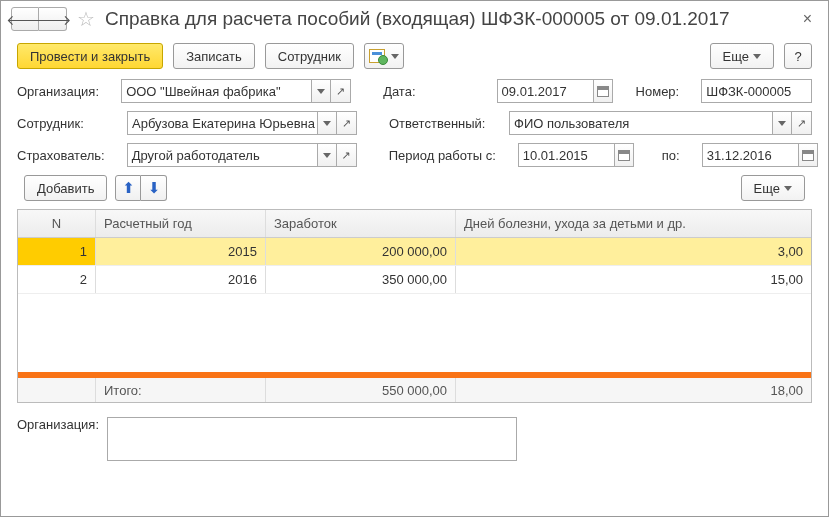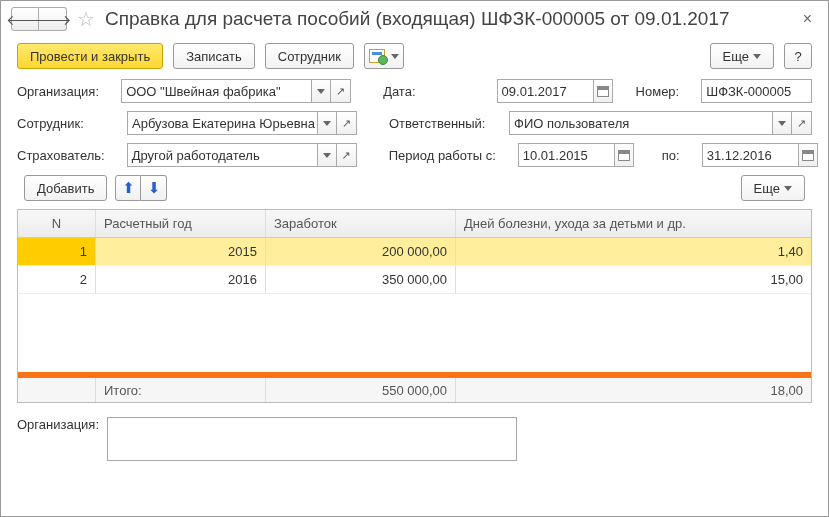--- a/index.html
+++ b/index.html
@@ -307,21 +307,21 @@
         <div class="th col-n">N</div>
         <div class="th col-year">Расчетный год</div>
         <div class="th col-earn">Заработок</div>
         <div class="th col-days">Дней болезни, ухода за детьми и др.</div>
       </div>
       <div class="tbody">
         <div class="tr selected">
           <div class="td col-n num">1</div>
           <div class="td col-year num">2015</div>
           <div class="td col-earn num">200 000,00</div>
-          <div class="td col-days num">1,40</div>
+          <div class="td col-days num">3,00</div>
         </div>
         <div class="tr">
           <div class="td col-n num">2</div>
           <div class="td col-year num">2016</div>
           <div class="td col-earn num">350 000,00</div>
           <div class="td col-days num">15,00</div>
         </div>
         <div class="tbody-empty"></div>
       </div>
       <div class="tfoot">

